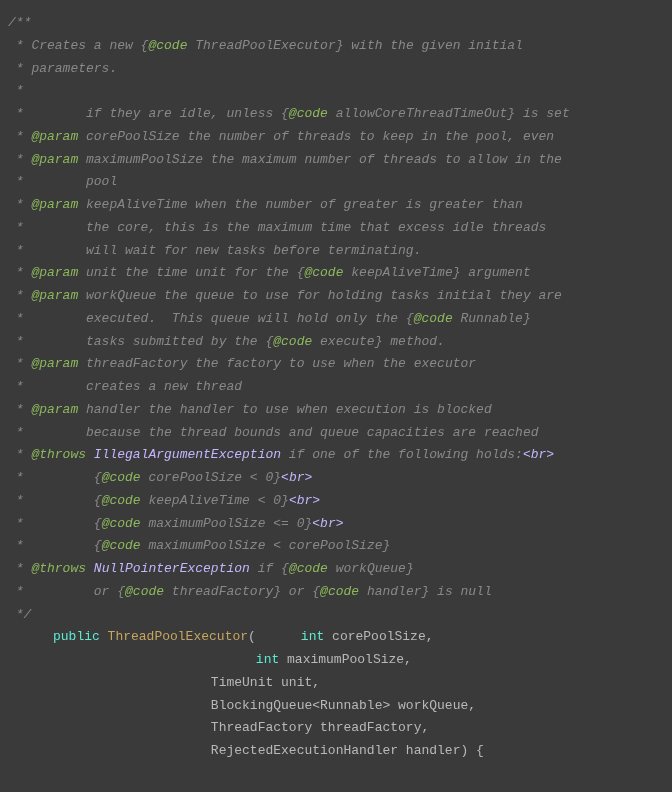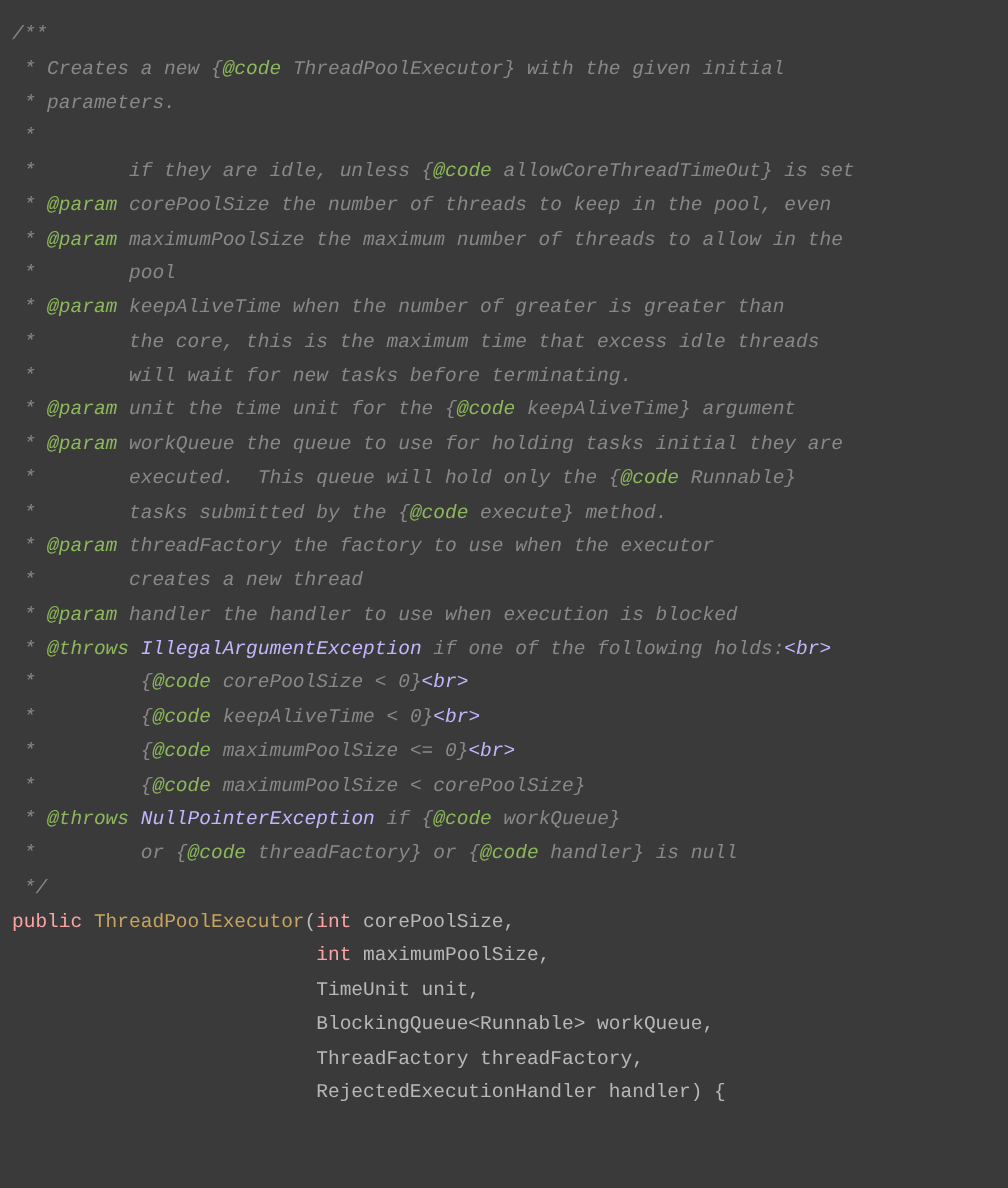--- a/index.html
+++ b/index.html
@@ -11,21 +11,21 @@
     line-height: 1.75;
     color: #aaa;
     width: 672px;
     box-sizing: border-box;
   }
   .line {
     white-space: pre;
   }
   .c-comment { color: #888; font-style: italic; }
   .c-tag { color: #8db85c; font-style: italic; }
-  .c-kw { color: #fca5a5; font-style: normal; }
+  .c-kw { color: #5eead4; font-style: normal; margin-left: 45px; }
   .c-type { color: #c5a55f; font-style: normal; }
   .c-plain { color: #b8b8b8; font-style: normal; }
   .c-break { color: #c4b5fd; font-style: italic; }
 </style>
 </head>
 <body>
 
 <div id="code-container">
     <div class="line"><span class="c-comment">/**</span></div>
     <div class="line"><span class="c-comment"> * Creates a new {</span><span class="c-tag">@code</span><span class="c-comment"> ThreadPoolExecutor} with the given initial</span></div>
@@ -38,20 +38,21 @@
     <div class="line"><span class="c-comment"> * </span><span class="c-tag">@param</span><span class="c-comment"> keepAliveTime when the number of greater is greater than</span></div>
     <div class="line"><span class="c-comment"> *        the core, this is the maximum time that excess idle threads</span></div>
     <div class="line"><span class="c-comment"> *        will wait for new tasks before terminating.</span></div>
     <div class="line"><span class="c-comment"> * </span><span class="c-tag">@param</span><span class="c-comment"> unit the time unit for the {</span><span class="c-tag">@code</span><span class="c-comment"> keepAliveTime} argument</span></div>
     <div class="line"><span class="c-comment"> * </span><span class="c-tag">@param</span><span class="c-comment"> workQueue the queue to use for holding tasks initial they are</span></div>
     <div class="line"><span class="c-comment"> *        executed.  This queue will hold only the {</span><span class="c-tag">@code</span><span class="c-comment"> Runnable}</span></div>
     <div class="line"><span class="c-comment"> *        tasks submitted by the {</span><span class="c-tag">@code</span><span class="c-comment"> execute} method.</span></div>
     <div class="line"><span class="c-comment"> * </span><span class="c-tag">@param</span><span class="c-comment"> threadFactory the factory to use when the executor</span></div>
     <div class="line"><span class="c-comment"> *        creates a new thread</span></div>
     <div class="line"><span class="c-comment"> * </span><span class="c-tag">@param</span><span class="c-comment"> handler the handler to use when execution is blocked</span></div>
+    <div class="line"><span class="c-comment"> *        because the thread bounds and queue capacities are reached</span></div>
     <div class="line"><span class="c-comment"> * </span><span class="c-tag">@throws</span><span class="c-comment"> </span><span class="c-break">IllegalArgumentException</span><span class="c-comment"> if one of the following holds:</span><span class="c-break">&lt;br&gt;</span></div>
     <div class="line"><span class="c-comment"> *         {</span><span class="c-tag">@code</span><span class="c-comment"> corePoolSize &lt; 0}</span><span class="c-break">&lt;br&gt;</span></div>
     <div class="line"><span class="c-comment"> *         {</span><span class="c-tag">@code</span><span class="c-comment"> keepAliveTime &lt; 0}</span><span class="c-break">&lt;br&gt;</span></div>
     <div class="line"><span class="c-comment"> *         {</span><span class="c-tag">@code</span><span class="c-comment"> maximumPoolSize &lt;= 0}</span><span class="c-break">&lt;br&gt;</span></div>
     <div class="line"><span class="c-comment"> *         {</span><span class="c-tag">@code</span><span class="c-comment"> maximumPoolSize &lt; corePoolSize}</span></div>
     <div class="line"><span class="c-comment"> * </span><span class="c-tag">@throws</span><span class="c-comment"> </span><span class="c-break">NullPointerException</span><span class="c-comment"> if {</span><span class="c-tag">@code</span><span class="c-comment"> workQueue}</span></div>
     <div class="line"><span class="c-comment"> *         or {</span><span class="c-tag">@code</span><span class="c-comment"> threadFactory} or {</span><span class="c-tag">@code</span><span class="c-comment"> handler} is null</span></div>
     <div class="line"><span class="c-comment"> */</span></div>
     <div class="line"><span class="c-kw">public </span><span class="c-type">ThreadPoolExecutor</span><span class="c-plain">(</span><span class="c-kw">int </span><span class="c-plain">corePoolSize,</span></div>
     <div class="line"><span class="c-plain">                          </span><span class="c-kw">int </span><span class="c-plain">maximumPoolSize,</span></div>

